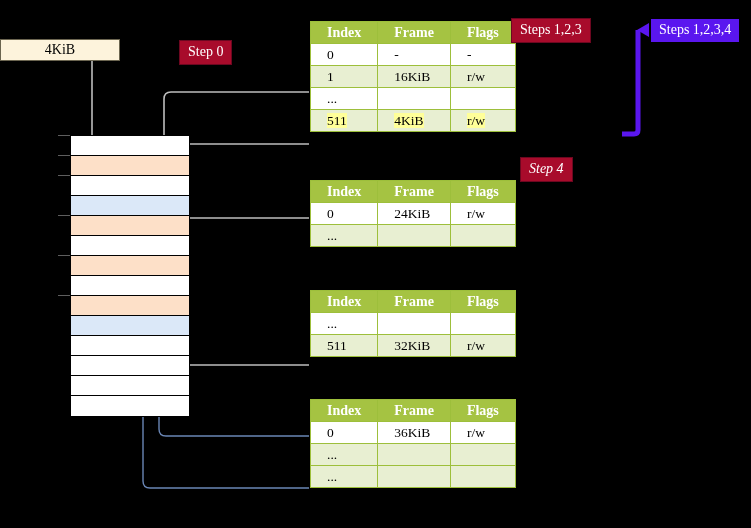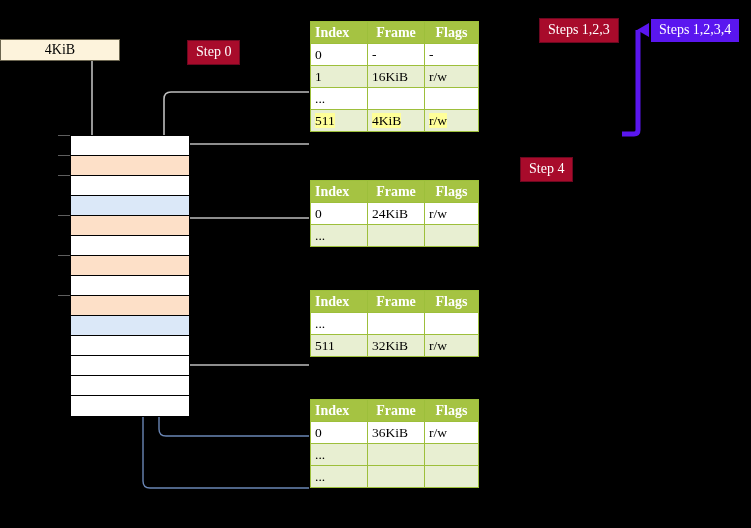--- a/index.html
+++ b/index.html
@@ -14,21 +14,21 @@
   .badge.blue{background:#5a16ef;}
 
   
   .kib-box{position:absolute;background:#fdf3dc;border:1px solid #6b6550;
            display:flex;align-items:center;justify-content:center;
            font-size:14px;color:#000;box-sizing:border-box;}
 
   
   .ptable{position:absolute;border-collapse:collapse;background:#fff;
           font-size:13.5px;color:#000;}
-  .ptable td,.ptable th{border:1px solid #9dbf3b;padding:1px 4px;
+  .ptable td,.ptable th{border:1px solid #9dbf3b;padding:1px 16px;
           height:22px;box-sizing:border-box;text-align:left;vertical-align:middle;}
   .ptable th{background:#a5c342;color:#fff;font-weight:bold;font-size:14px;}
   .ptable tr.alt td{background:#e8efd2;}
   .ptable td.c0{width:57px;}
   .ptable td.c1{width:57px;}
   .ptable td.c2{width:54px;}
   .ptable th.c0{width:57px;}
   .ptable th.c1{width:57px;text-align:center;}
   .ptable th.c2{width:54px;text-align:center;}
   .hl{background:#ffff99;}
@@ -208,19 +208,19 @@
           <tr class="alt">
             <td class="c0">...</td>
             <td class="c1"></td>
             <td class="c2"></td>
           </tr>
         </tbody>
       </table>
     </div>
 
   <div id="badges-host">
-      <div class="badge red" style="left: 188px; top: 41px;">Step 0</div>
-      <div class="badge red" style="left: 540px; top: 19px;">Steps 1,2,3</div>
+      <div class="badge red" style="left: 180px; top: 41px;">Step 0</div>
+      <div class="badge red" style="left: 512px; top: 19px;">Steps 1,2,3</div>
       <div class="badge blue" style="left: 651px; top: 19px;">Steps 1,2,3,4</div>
-      <div class="badge red" style="left: 521px; top: 158px;">Step 4</div>
+      <div class="badge red" style="left: 521px; top: 158px; font-style: italic;">Step 4</div>
     </div>
 
 </div>
 
 </body></html>

